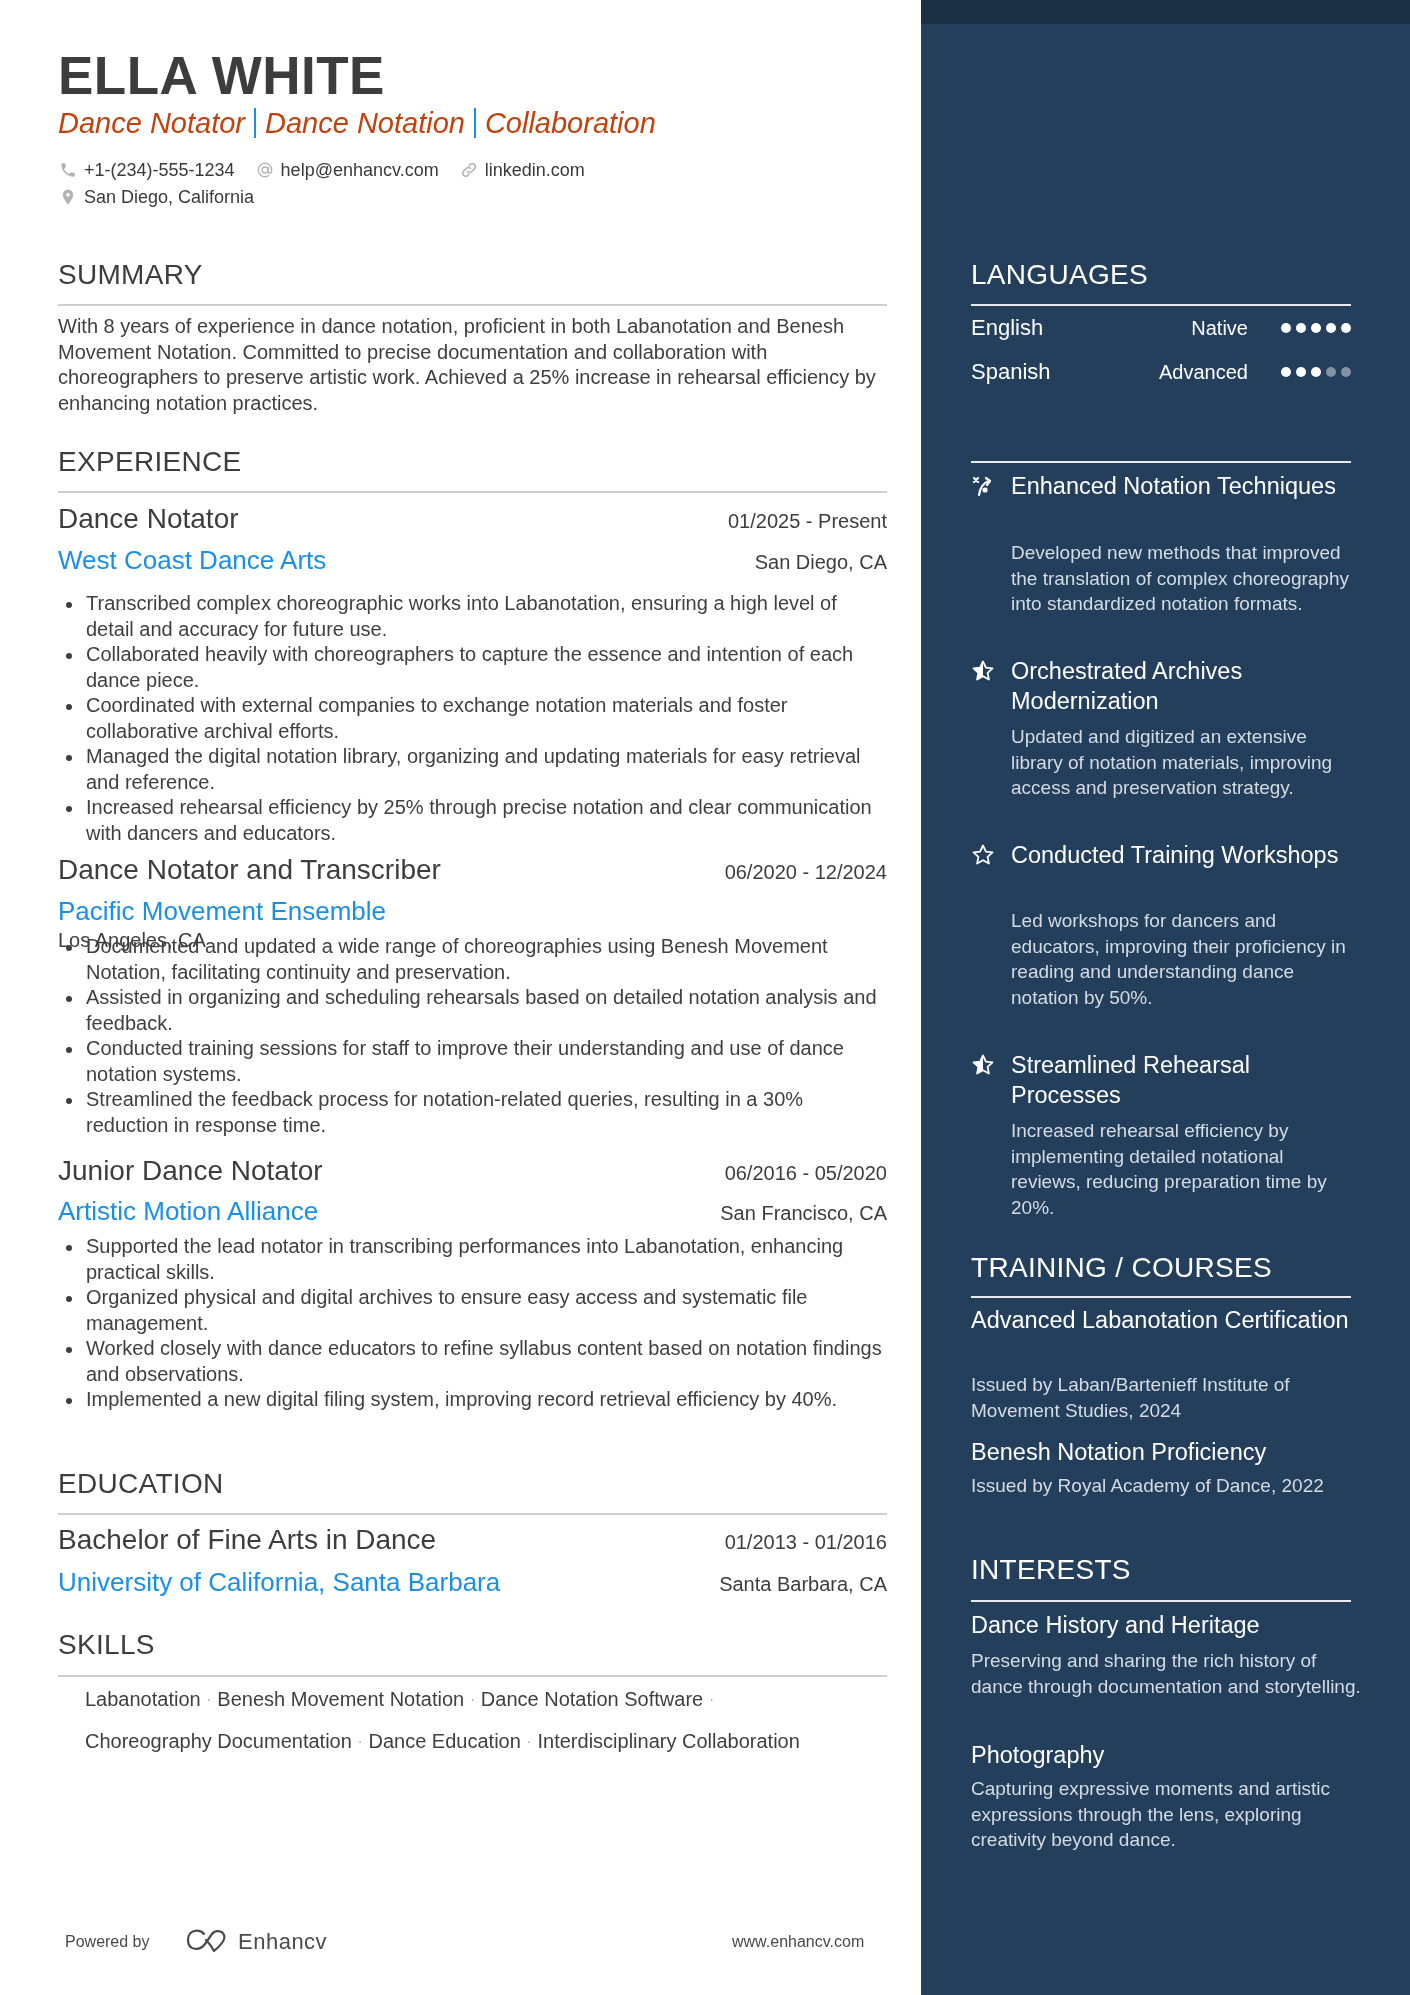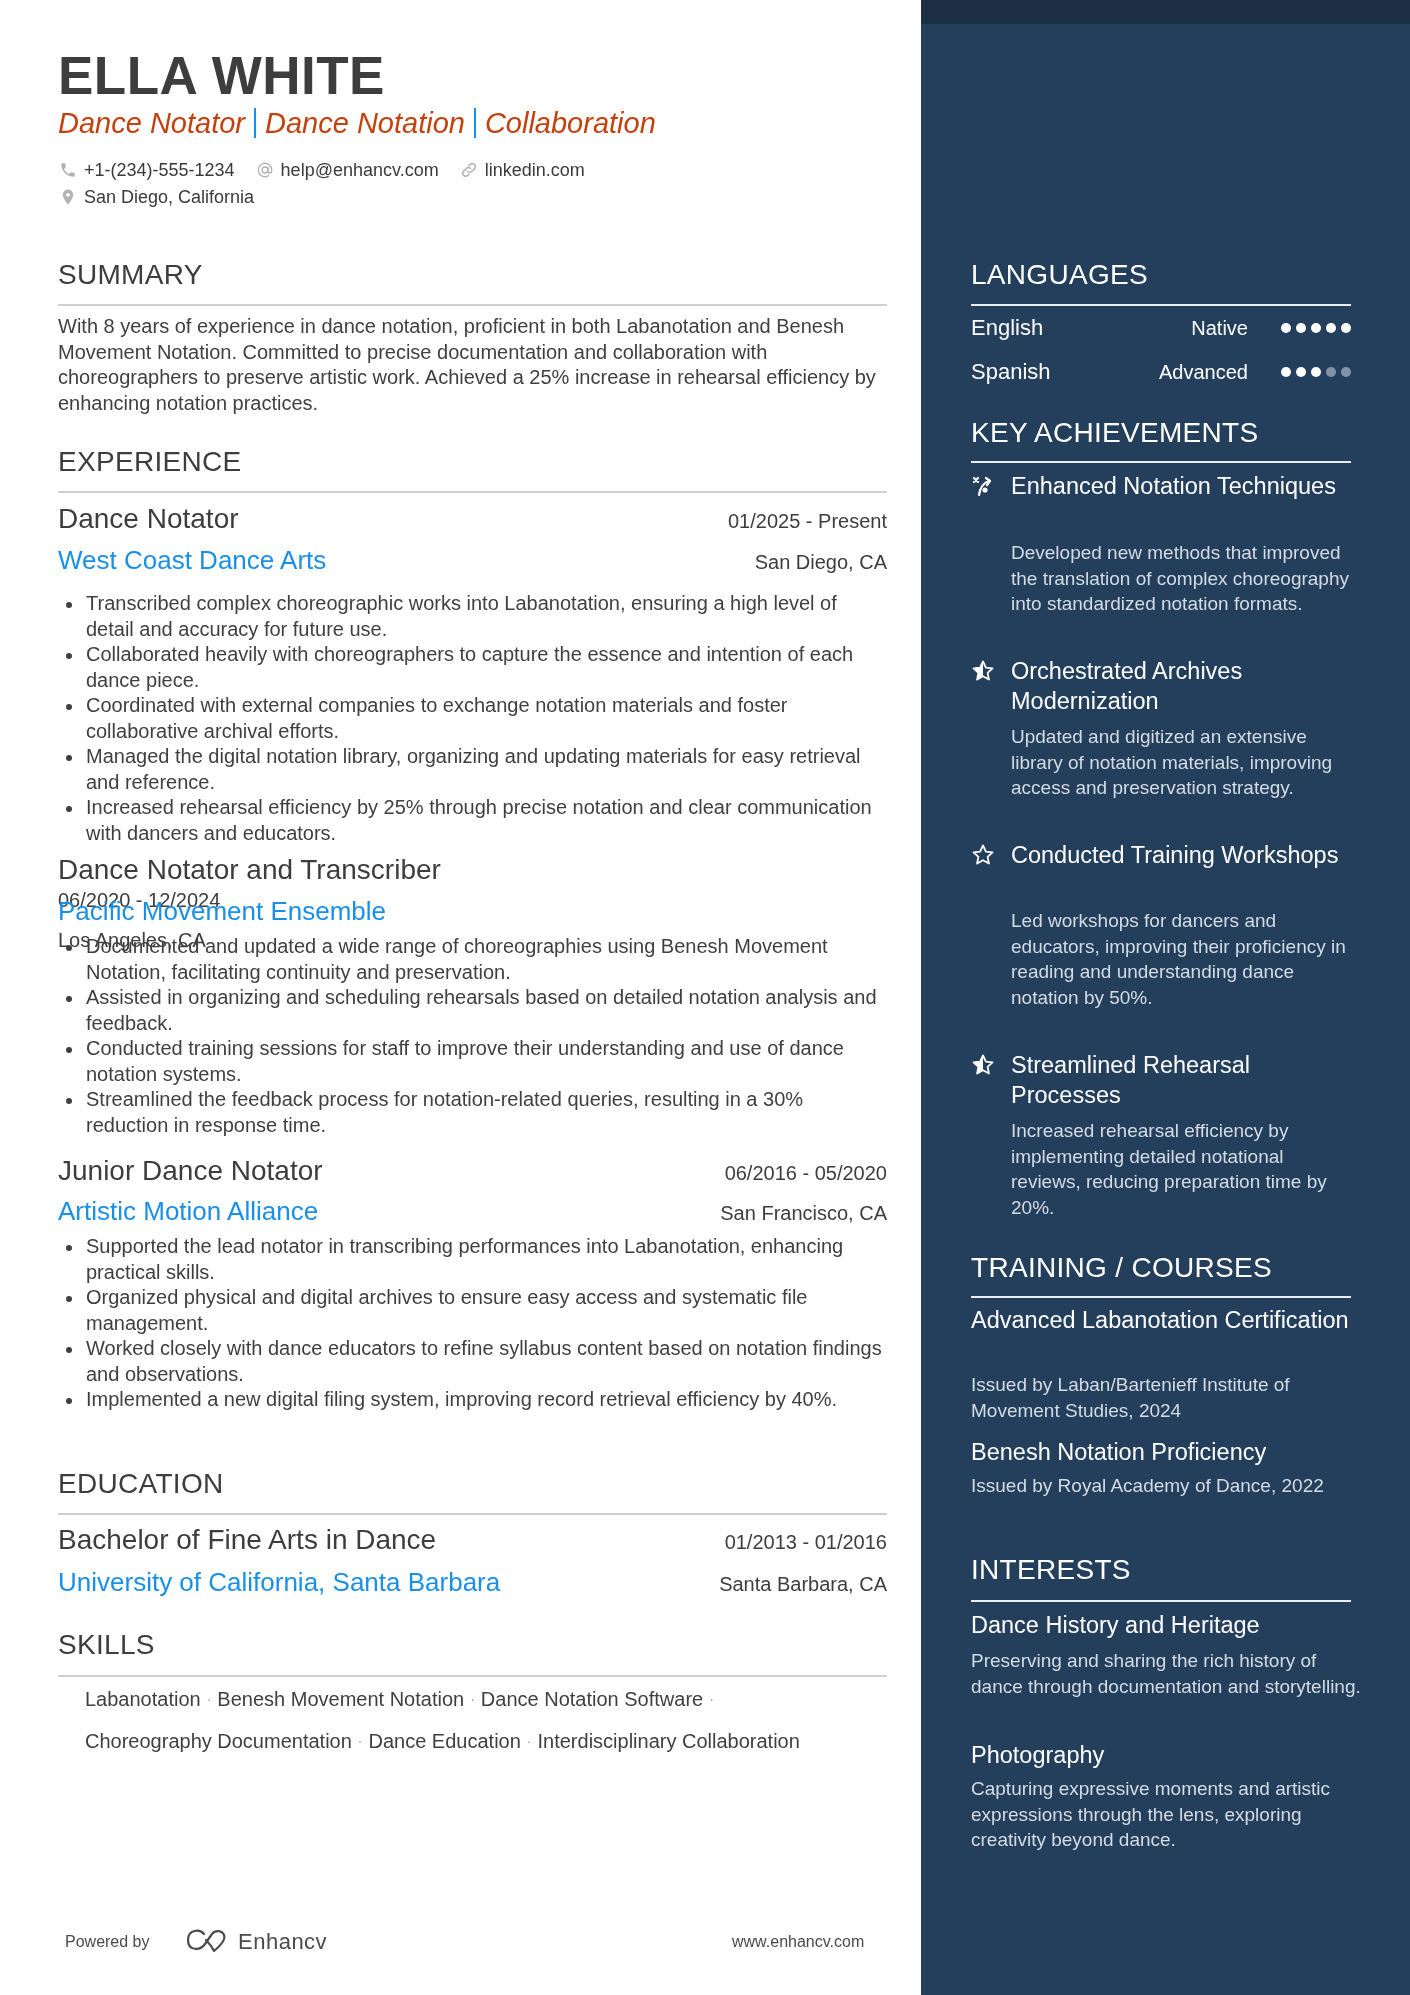--- a/index.html
+++ b/index.html
@@ -130,21 +130,21 @@
     <span class="location">San Diego, CA</span>
   </div>
   <ul class="abs bullets" style="top:583px;margin-top:8px;">
     <li>Transcribed complex choreographic works into Labanotation, ensuring a high level of detail and accuracy for future use.</li>
     <li>Collaborated heavily with choreographers to capture the essence and intention of each dance piece.</li>
     <li>Coordinated with external companies to exchange notation materials and foster collaborative archival efforts.</li>
     <li>Managed the digital notation library, organizing and updating materials for easy retrieval and reference.</li>
     <li>Increased rehearsal efficiency by 25% through precise notation and clear communication with dancers and educators.</li>
   </ul>
 
-  <div class="abs role-row" style="top:853px;flex-direction:column;">
+  <div class="abs role-row" style="top:853px;">
     <span class="role-title">Dance Notator and Transcriber</span>
     <span class="role-date">06/2020 - 12/2024</span>
   </div>
   <div class="abs role-row" style="top:895px;flex-direction:column;">
     <span class="company">Pacific Movement Ensemble</span>
     <span class="location">Los Angeles, CA</span>
   </div>
   <ul class="abs bullets" style="top:934px;">
     <li>Documented and updated a wide range of choreographies using Benesh Movement Notation, facilitating continuity and preservation.</li>
     <li>Assisted in organizing and scheduling rehearsals based on detailed notation analysis and feedback.</li>
@@ -220,21 +220,20 @@
     <span class="lang-level">Advanced</span>
     <span class="lang-dots">
       <span></span>
         <span></span>
         <span></span>
         <span class="off"></span>
         <span class="off"></span>
     </span>
   </div>
 
-  <div class="abs s-title" style="top:416px;">KEY ACHIEVEMENTS</div>
   <div class="abs s-line" style="top:461px;"></div>
 
   <div class="abs ach-icon" style="top:474px;">
     <svg viewBox="0 0 24 24">
         <path d="M3 4l4 4M7 4l-4 4" stroke="#fff" stroke-width="2.2" stroke-linecap="round"></path>
         <path d="M8 21 C9 14, 12 9, 18 7" fill="none" stroke="#fff" stroke-width="2.2" stroke-linecap="round"></path>
         <path d="M15 4l4 3-3 4" fill="none" stroke="#fff" stroke-width="2.2" stroke-linecap="round" stroke-linejoin="round"></path>
         <circle cx="14" cy="16" r="2.6" fill="#fff"></circle>
       </svg>
   </div>

